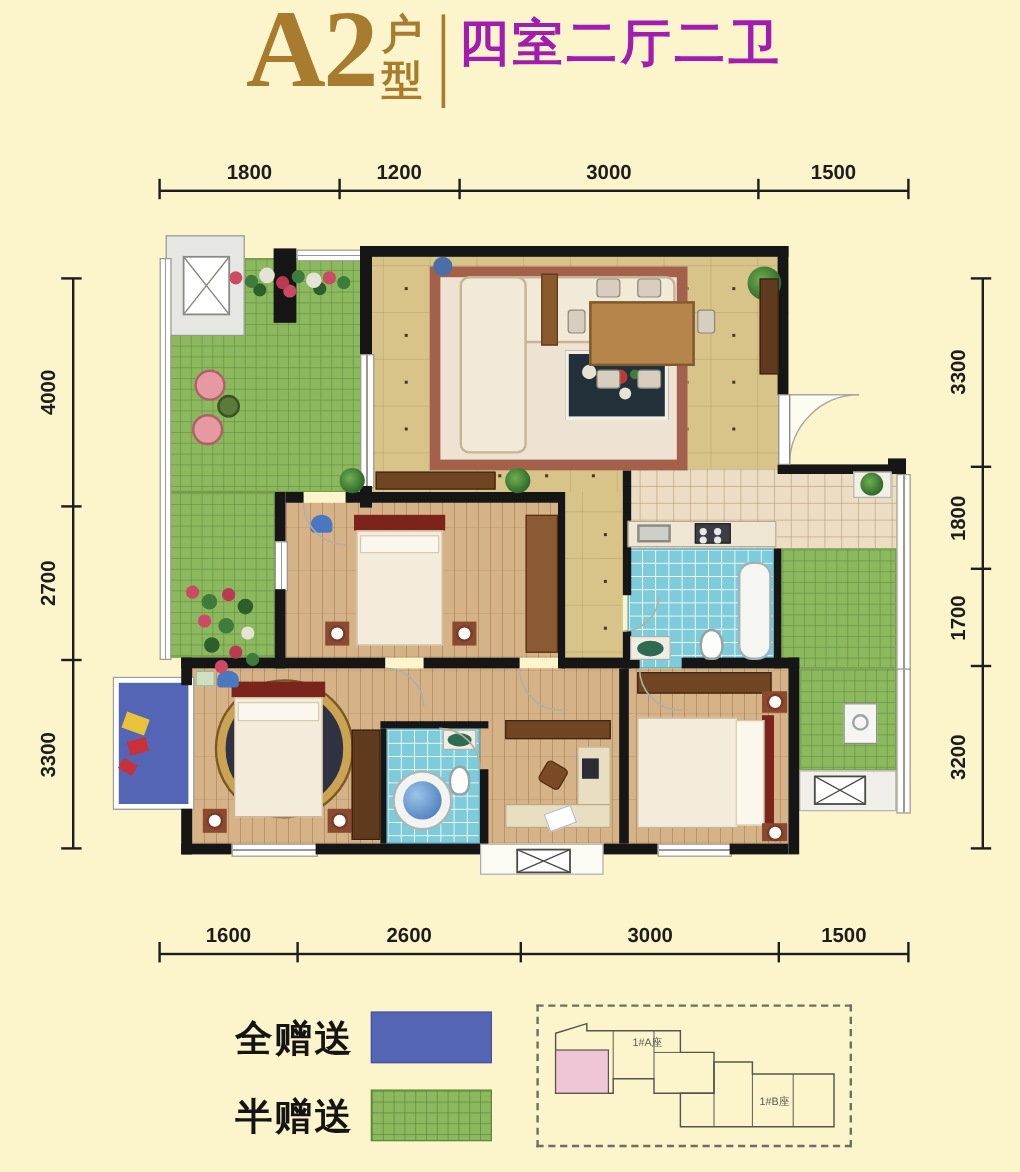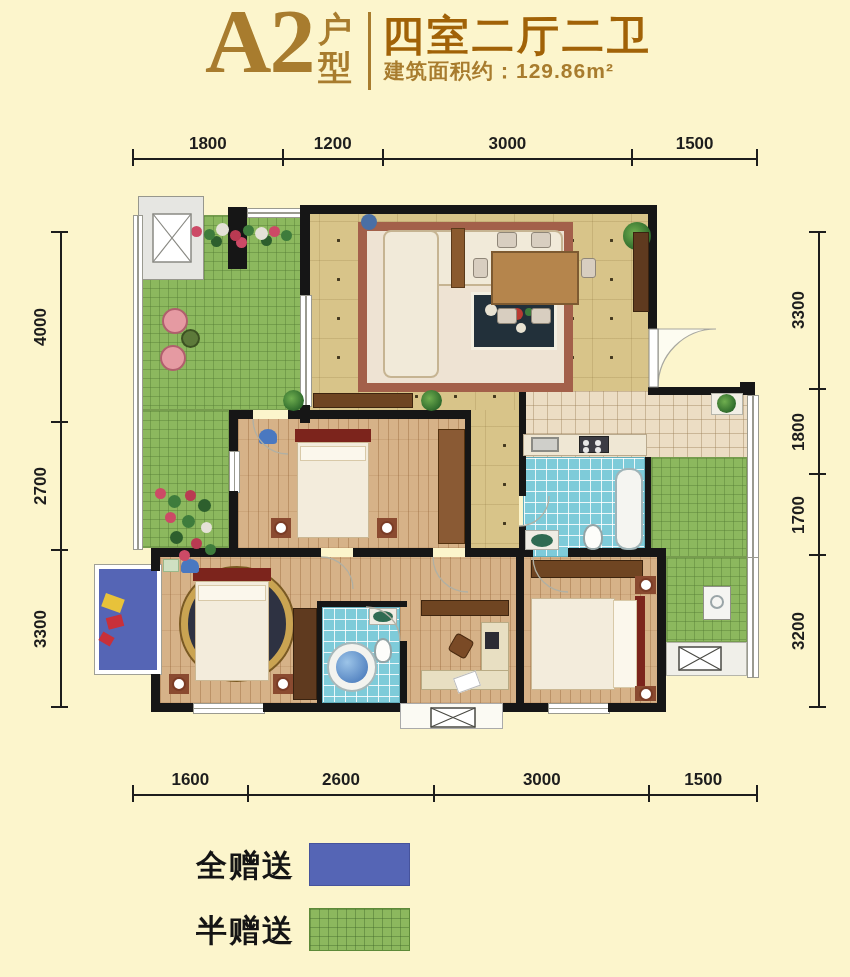--- a/index.html
+++ b/index.html
@@ -7,21 +7,21 @@
         font-family:"Liberation Sans", sans-serif;}
   .abs{position:absolute;box-sizing:border-box;}
 
   
   .unit-code{position:absolute;left:205px;top:-12px;font-family:"Liberation Serif", serif;
              font-weight:bold;font-size:92px;color:#a87c2e;letter-spacing:-2px;}
   .unit-type{position:absolute;left:318px;top:10px;width:40px;font-weight:bold;font-size:34px;
              line-height:1.12;color:#a87c2e;word-break:break-all;}
   .hdr-divider{position:absolute;left:368px;top:12px;width:3px;height:78px;background:#a87c2e;}
   .layout-title{position:absolute;left:382px;top:8px;font-size:42px;font-weight:bold;
-                color:#a16207;letter-spacing:3px;}
+                color:#a21caf;letter-spacing:3px;}
   .area-text{position:absolute;left:384px;top:57px;font-size:21px;font-weight:bold;
              color:#a87c2e;letter-spacing:1px;}
 
   
   .dim{position:absolute;display:flex;}
   .dim.h{flex-direction:row;}
   .dim.v{flex-direction:column;}
   .dim .seg{position:relative;flex-basis:0;}
   .dim.h .seg{border-bottom:2px solid #1d1d1d;height:100%;}
   .dim.v .seg{border-right:2px solid #1d1d1d;width:100%;}
@@ -85,21 +85,20 @@
 </head>
 <body>
 
 <div class="page">
 
   <div class="abs" style="left:0;top:0;width:850px;height:110px;">
     <span class="unit-code">A2</span>
     <span class="unit-type">户型</span>
     <div class="hdr-divider"></div>
     <div class="layout-title">四室二厅二卫</div>
-    <div class="area-text">建筑面积约：129.86m²</div>
   </div>
 
   <div id="dim-top" class="dim h">
       <div class="seg" style="flex-grow: 1800;">
         <span class="dimlab">1800</span>
       </div>
       <div class="seg" style="flex-grow: 1200; text-align: right;">
         <span class="dimlab">1200</span>
       </div>
       <div class="seg" style="flex-grow: 3000;">
@@ -328,14 +327,25 @@
         <path d="M546,451 L588,474 M588,451 L546,474" stroke="#4a4a44" stroke-width="1.1" fill="none"></path>
       </g>
     </svg>
   </div>
 
   <div class="legend-label" style="left:196px;top:845px;">全赠送</div>
   <div class="swatch solid" style="left: 309px; top: 843px; background-color: rgb(85, 101, 181);"></div>
   <div class="legend-label" style="left:196px;top:910px;">半赠送</div>
   <div class="swatch grid" style="left: 309px; top: 908px; background-color: rgb(140, 184, 94);"></div>
 
+  <div id="keyplan" class="abs">
+    <svg width="259" height="115" viewBox="0 0 259 115">
+      <path d="M14,22 L40,14 L40,20 L118,20 L118,38 L146,38 L146,72 L96,72 L96,60 L62,60 L62,72 L14,72 Z" fill="none" stroke="#55554d" stroke-width="1.2"></path>
+      <path d="M62,20 L62,60 M96,20 L96,60 M118,38 L96,38" stroke="#55554d" stroke-width="0.8" fill="none"></path>
+      <rect x="14" y="36" width="44" height="36" fill="#eec6d6" stroke="#55554d" stroke-width="1"></rect>
+      <path d="M146,46 L178,46 L178,56 L246,56 L246,100 L118,100 L118,72 L146,72 Z" fill="none" stroke="#55554d" stroke-width="1.2"></path>
+      <path d="M146,72 L146,100 M178,56 L178,100 M212,56 L212,100" stroke="#55554d" stroke-width="0.8" fill="none"></path>
+      <text x="78" y="33" font-size="9" fill="#5a5a52">1#A座</text>
+      <text x="184" y="82" font-size="9" fill="#5a5a52">1#B座</text>
+    </svg>
+  </div>
 
 </div>
 
 </body></html>

